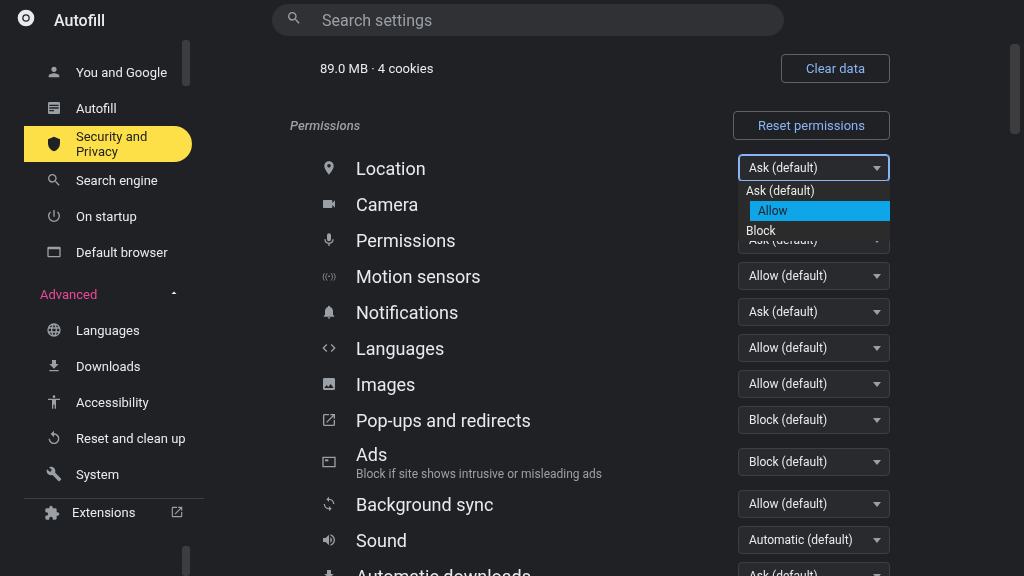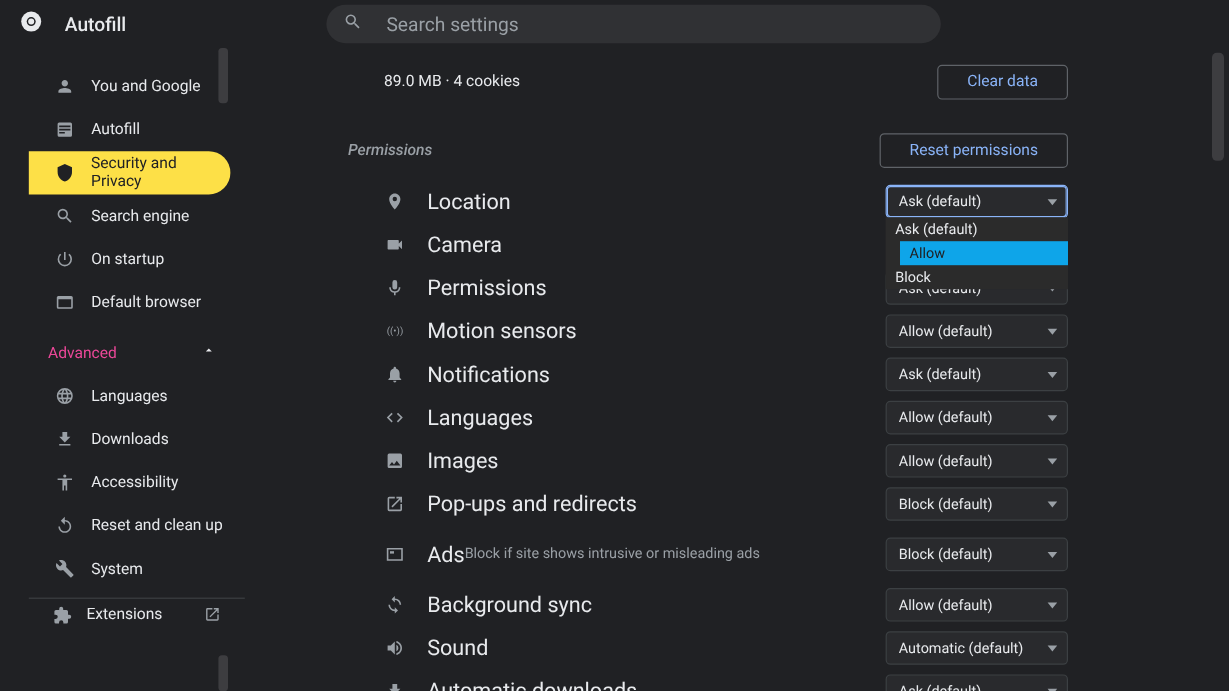--- a/index.html
+++ b/index.html
@@ -42,21 +42,21 @@
 
   .section-row { display: flex; align-items: center; justify-content: space-between; padding: 14px 0 10px 0; }
   .section-label { font-size: 13px; color: #9aa0a6; font-weight: 500; font-style: italic; }
 
   .perm-row { display: flex; align-items: center; justify-content: space-between; min-height: 36px; padding: 0 0 0 30px; position: relative; }
   .perm-left { display: flex; align-items: center; gap: 18px; }
   .perm-ic { width: 18px; display: flex; justify-content: center; color: #9aa0a6; }
   .perm-ic svg { fill: #9aa0a6; }
   .perm-label { font-size: 18px; color: #e8eaed; }
   .perm-sub { font-size: 12px; color: #9aa0a6; margin-top: 2px; }
-  .perm-text-col { display: flex; flex-direction: row; }
+  .perm-text-col { display: flex; flex-direction: column; }
 
   .select { width: 152px; height: 28px; background: #292a2d; border: 1px solid #3c4043; border-radius: 4px; display: flex; align-items: center; justify-content: space-between; padding: 0 8px 0 10px; font-size: 12px; color: #e8eaed; cursor: pointer; }
   .select.open { border-color: #8ab4f8; box-shadow: 0 0 0 1px #8ab4f8 inset; }
   .select .tri { border-left: 4px solid transparent; border-right: 4px solid transparent; border-top: 5px solid #9aa0a6; }
 
   .dropdown { position: absolute; width: 152px; background: #2b2b2b; z-index: 10; font-size: 12px; }
   .dropdown .opt { padding: 3px 8px; color: #e8eaed; cursor: pointer; }
   .dropdown .opt.hl { background: #0ea5e9; color: #202124; margin-left: 12px; }
 </style>
 </head>

